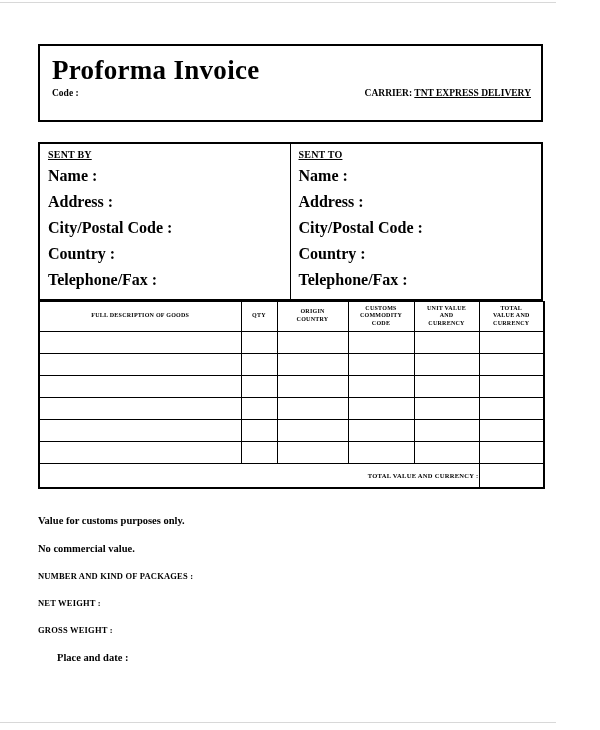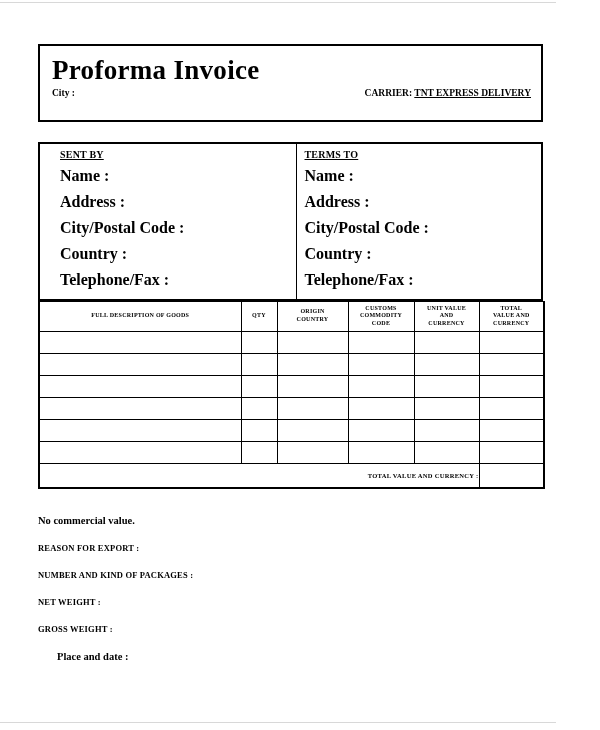--- a/index.html
+++ b/index.html
@@ -76,21 +76,20 @@
   .carrier-value {
     text-decoration: underline;
   }
 
   
   .parties-box {
     margin-top: 20px;
     border: 2px solid #000;
     display: flex;
     box-sizing: border-box;
-    padding-left: 12px;
   }
   .party {
     box-sizing: border-box;
     padding: 5px 8px 6px 8px;
     flex: 0 0 50%;
   }
   .party.left {
     border-right: 1.5px solid #000;
   }
   .party-title {
@@ -174,39 +173,39 @@
 
   <div class="page-edge-top"></div>
   <div class="page-edge-right"></div>
   <div class="page-edge-bottom"></div>
 
   <div class="sheet">
 
     <div class="header-box">
       <div class="doc-title">Proforma Invoice</div>
       <div class="header-row">
-        <span>City :</span>
+        <span>Code :</span>
         <span class="carrier-wrap">
           <span>CARRIER:</span>
           <span class="carrier-value">TNT EXPRESS DELIVERY</span>
         </span>
       </div>
     </div>
 
     <div class="parties-box">
       <div class="party left">
         <div class="party-title">SENT BY</div>
         <div class="party-field">Name :</div>
         <div class="party-field">Address :</div>
         <div class="party-field">City/Postal Code :</div>
         <div class="party-field">Country :</div>
         <div class="party-field">Telephone/Fax :</div>
       </div>
       <div class="party">
-        <div class="party-title">TERMS TO</div>
+        <div class="party-title">SENT TO</div>
         <div class="party-field">Name :</div>
         <div class="party-field">Address :</div>
         <div class="party-field">City/Postal Code :</div>
         <div class="party-field">Country :</div>
         <div class="party-field">Telephone/Fax :</div>
       </div>
     </div>
 
     <table class="goods">
       <colgroup>
@@ -277,22 +276,22 @@
           <td class="cell"></td>
         </tr>
         <tr class="total-row">
           <td class="total-label" colspan="5">TOTAL VALUE AND CURRENCY :</td>
           <td class="cell"></td>
         </tr>
       </tbody>
     </table>
 
     <div class="footer">
+      <div class="decl-strong">Value for customs purposes only.</div>
       <div class="decl-strong">No commercial value.</div>
-      <div class="decl-caps">REASON FOR EXPORT :</div>
       <div class="decl-caps">NUMBER AND KIND OF PACKAGES :</div>
       <div class="decl-caps">NET WEIGHT :</div>
       <div class="decl-caps">GROSS WEIGHT :</div>
       <div class="place-date">Place and date :</div>
     </div>
 
   </div>
 </div>
 
 </body></html>

